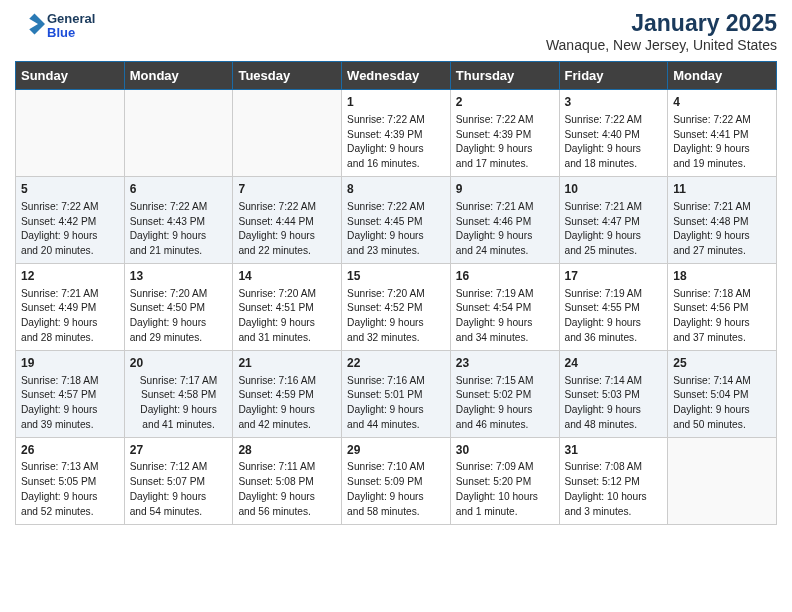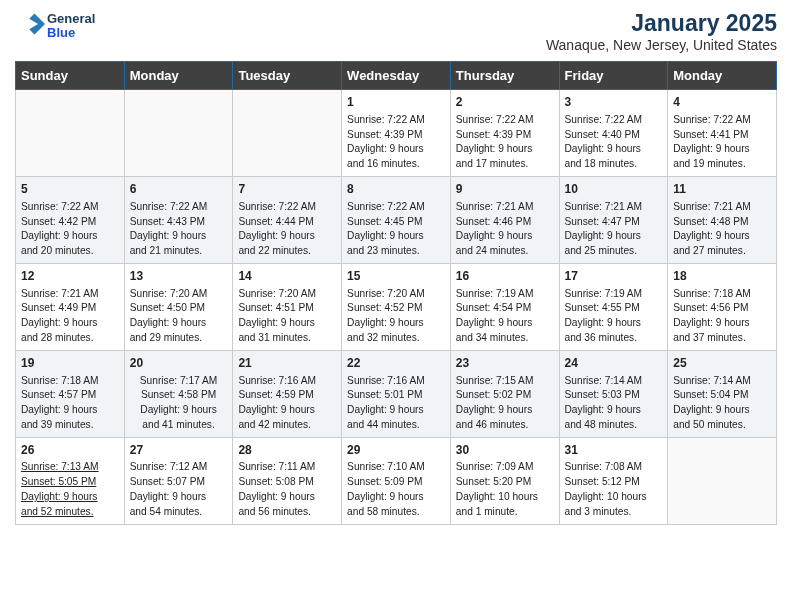--- a/index.html
+++ b/index.html
@@ -308,21 +308,21 @@
           <div class="day-num">25</div>
           <div class="day-info" style="white-space: pre-line;">Sunrise: 7:14 AM
 Sunset: 5:04 PM
 Daylight: 9 hours
 and 50 minutes.</div>
         </td>
       </tr>
       <tr>
         <td>
           <div class="day-num">26</div>
-          <div class="day-info" style="white-space: pre-line; text-decoration: underline;">Sunrise: 7:13 AM
+          <div class="day-info" style="white-space: pre-line;">Sunrise: 7:13 AM
 Sunset: 5:05 PM
 Daylight: 9 hours
 and 52 minutes.</div>
         </td>
         <td>
           <div class="day-num">27</div>
           <div class="day-info" style="white-space: pre-line;">Sunrise: 7:12 AM
 Sunset: 5:07 PM
 Daylight: 9 hours
 and 54 minutes.</div>

